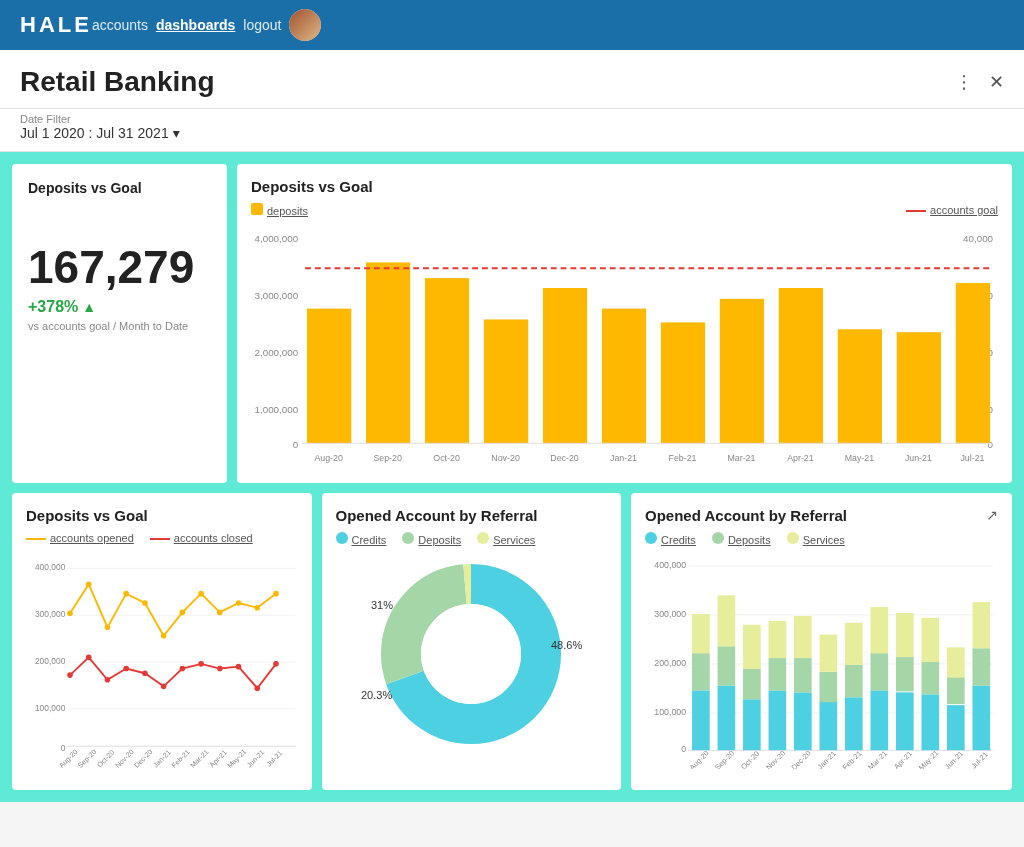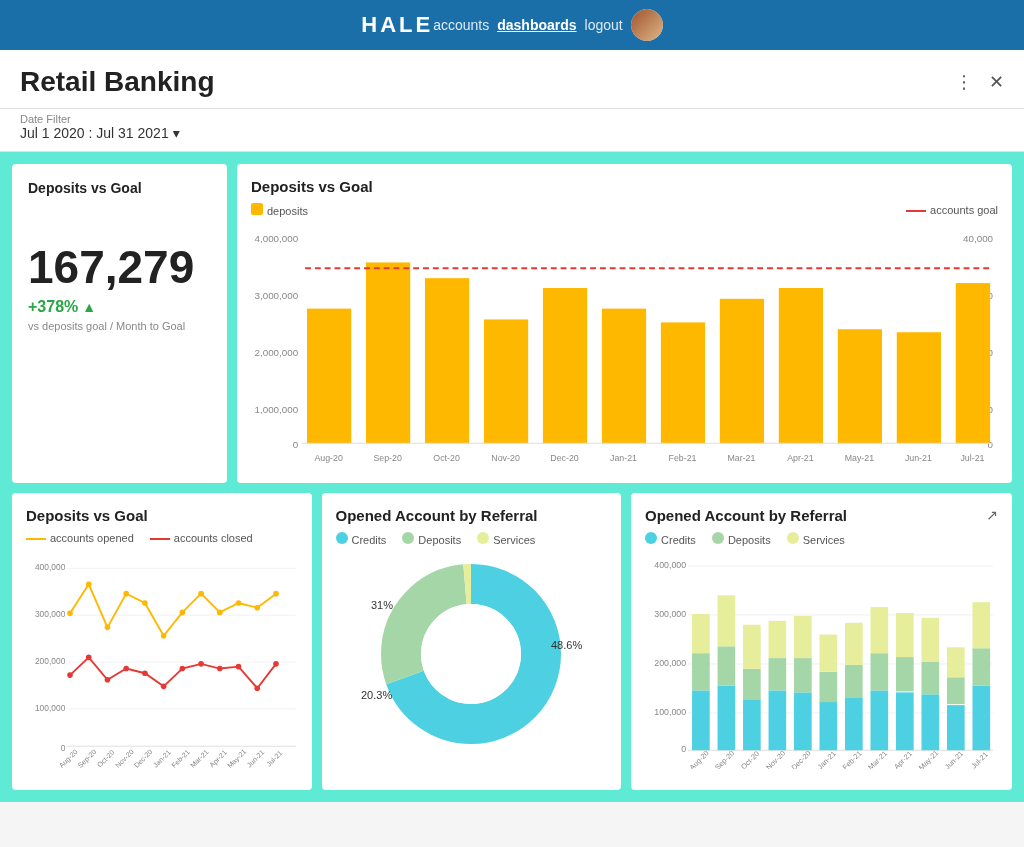--- a/index.html
+++ b/index.html
@@ -5,21 +5,21 @@
     * { box-sizing: border-box; margin: 0; padding: 0; }
     body { font-family: 'Arial', sans-serif; background: #f5f5f5; width: 1024px; height: 847px; overflow: hidden; }
 
     
     .header {
       background: #1a6fa8;
       height: 50px;
       display: flex;
       align-items: center;
       padding: 0 20px;
-      justify-content: center;
+      justify-content: flex-start;
     }
     .header-logo {
       color: white;
       font-size: 22px;
       font-weight: bold;
       letter-spacing: 3px;
     }
     .header-nav {
       display: flex;
       align-items: center;
@@ -148,20 +148,21 @@
       color: #222;
       margin-bottom: 8px;
     }
     .chart-legend {
       display: flex;
       gap: 16px;
       font-size: 11px;
       color: #555;
       margin-bottom: 8px;
       align-items: center;
+      text-decoration: underline;
     }
     .legend-dot {
       width: 12px;
       height: 12px;
       border-radius: 2px;
       display: inline-block;
       margin-right: 4px;
     }
     .legend-line {
       width: 20px;
@@ -234,21 +235,21 @@
 
   <div class="top-row">
 
     <div class="kpi-card">
       <div class="kpi-title">Deposits vs Goal</div>
       <div class="kpi-value">167,279</div>
       <div class="kpi-change">
         <span>+378%</span>
         <span style="font-size:14px;">▲</span>
       </div>
-      <div class="kpi-subtitle">vs deposits goal / Month to Goal</div>
+      <div class="kpi-subtitle">vs accounts goal / Month to Date</div>
     </div>
 
     <div class="chart-card">
       <div class="chart-title">Deposits vs Goal</div>
       <div class="chart-legend">
         <span><span class="legend-dot" style="background:#FFB800;"></span><span>deposits</span></span>
         <span style="margin-left:auto;"><span class="legend-line" style="background:#e53935; height:2px; border-top: 2px dashed #e53935; display:inline-block; vertical-align:middle;"></span><span>accounts goal</span></span>
       </div>
       <svg width="100%" height="240" viewBox="0 0 760 240">
 

